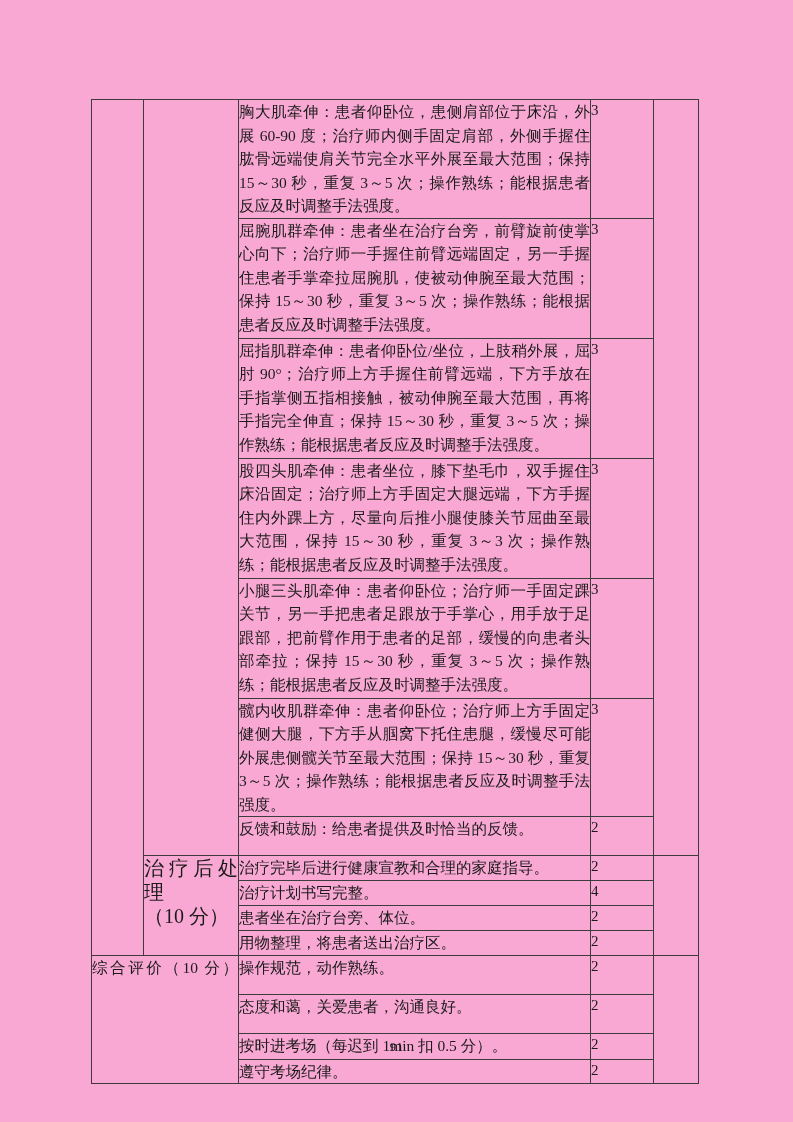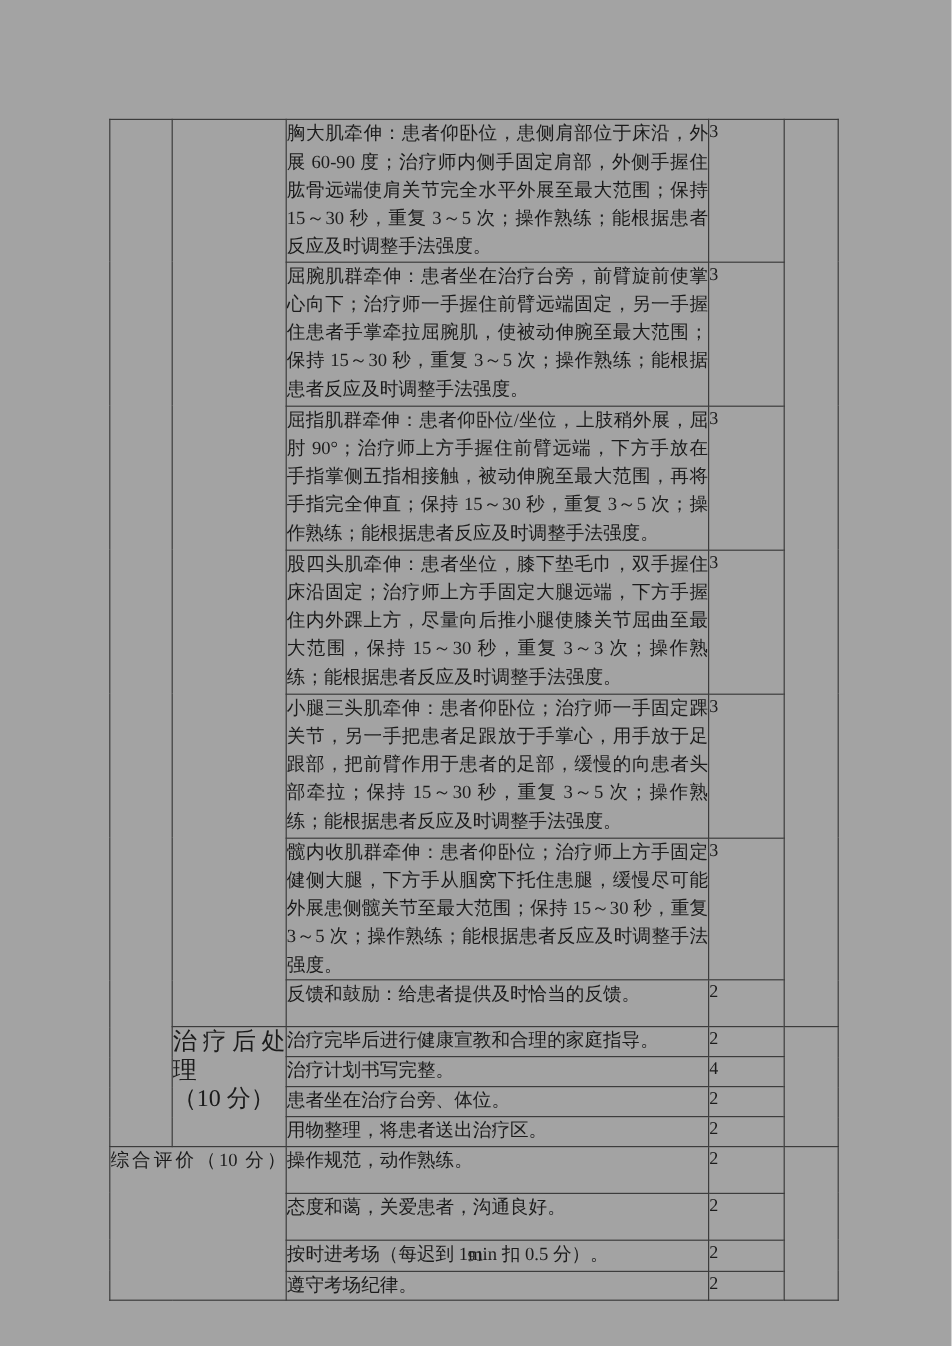--- a/index.html
+++ b/index.html
@@ -6,21 +6,21 @@
   html, body {
     margin: 0; padding: 0;
     width: 793px; height: 1122px;
     background: #ffffff;
     font-family: "Liberation Serif", "DejaVu Serif", serif;
     color: #1b1b1b;
   }
   .sheet {
     position: relative;
     width: 793px; height: 1122px;
-    background: #a3a3a3;
+    background: #f9a8d4;
     overflow: hidden;
   }
   table.rubric {
     position: absolute;
     left: 91px; top: 99px;
     width: 607px;
     border-collapse: collapse;
     table-layout: fixed;
   }
   table.rubric td {

